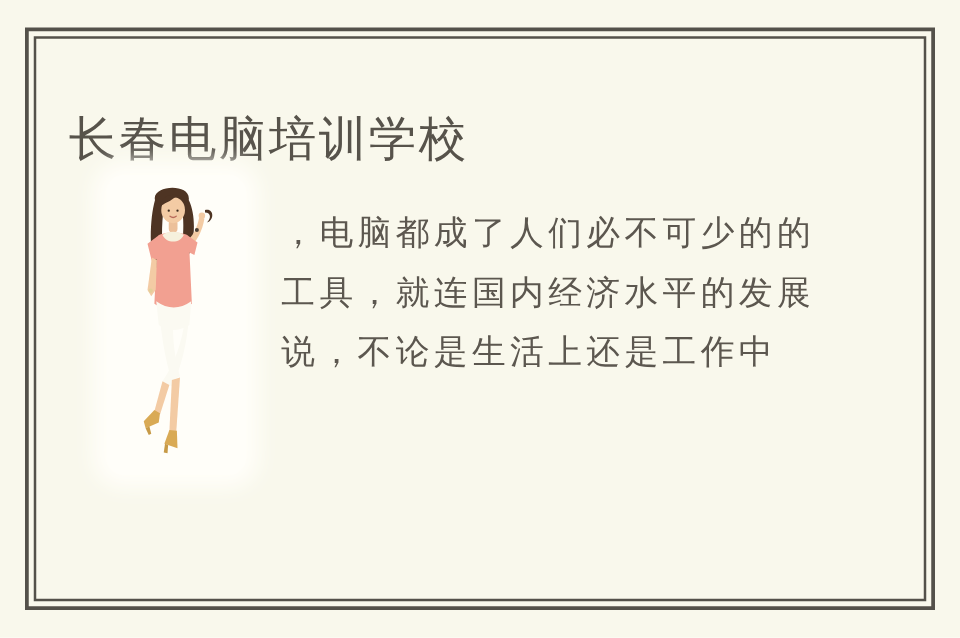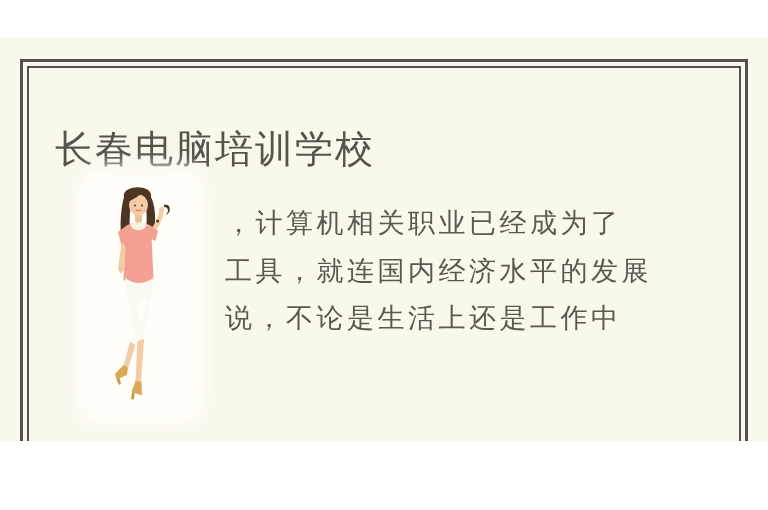--- a/index.html
+++ b/index.html
@@ -2,25 +2,24 @@
 <html><head>
 <meta charset="utf-8">
 <style>
   html, body {
     margin: 0;
     padding: 0;
   }
   .screen {
     position: relative;
     width: 768px;
-    height: 404px;
+    height: 510px;
     background: #f9f8ec;
     overflow: hidden;
     font-family: "Liberation Sans", sans-serif;
-    margin-top: 37px;
   }
   .frame-outer {
     position: absolute;
     left: 20px;
     top: 22px;
     width: 728px;
     height: 466px;
     border: 3px solid #54514a;
     box-sizing: border-box;
   }
@@ -123,18 +122,18 @@
       <path d="M38.5 188 L30 197 L31.5 202.5 L42 198 L43 190.5 Z" fill="#d9aa55"></path>
       <path d="M31.5 202.5 L34 208 L36 207 L34.5 201 Z" fill="#c79a47"></path>
 
       <path d="M52.5 164 L50.5 205 L56 205.5 L59 162 Z" fill="#f3cba4"></path>
       <path d="M50.5 204 L46.5 215 L57 218.5 L56.5 204.5 Z" fill="#d9aa55"></path>
       <path d="M47 215 L46 222 L49 222.5 L49.5 216 Z" fill="#c79a47"></path>
     </svg>
   </div>
 
   <div class="article-body">
-    <div class="body-line">，计算机相关职业已经成为了</div>
+    <div class="body-line">，电脑都成了人们必不可少的的</div>
     <div class="body-line">工具，就连国内经济水平的发展</div>
     <div class="body-line">说，不论是生活上还是工作中</div>
   </div>
 
 </div>
 
 </body></html>

